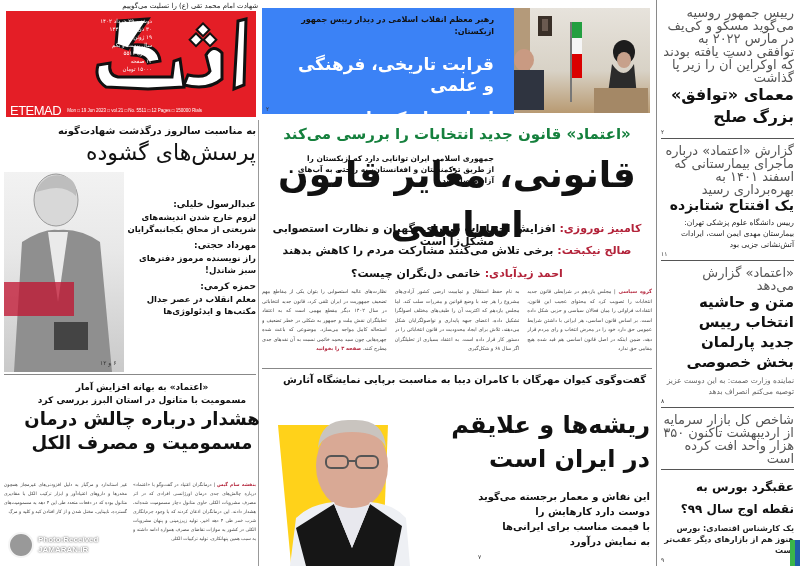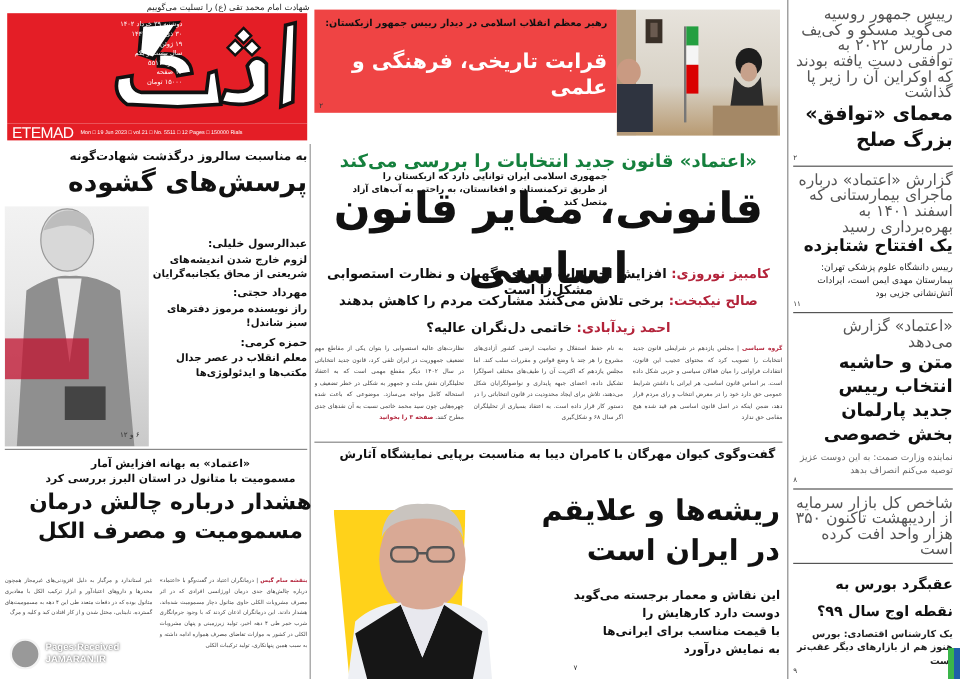--- a/index.html
+++ b/index.html
@@ -11,21 +11,21 @@
   
   .masthead-tagline { left: 6px; top: 2px; width: 252px; height: 9px; font-size: 7px; line-height: 9px; text-align: right; color: #222; }
   .masthead { left: 6px; top: 11px; width: 250px; height: 92px; background: #e41e26; overflow: hidden; }
   .masthead .logo { position: absolute; right: 8px; top: 4px; width: 160px; height: 84px; }
   .masthead .dateline { position: absolute; left: 66px; top: 6px; width: 80px; font-size: 5.5px; line-height: 8px; color: #fff; text-align: right; direction: rtl; }
   .masthead-foot { left: 6px; top: 103px; width: 250px; height: 14px; background: #e41e26; display: flex; align-items: center; direction: ltr; gap: 6px; padding-left: 4px; }
   .masthead-foot .brand { font-family: "Liberation Sans", sans-serif; font-size: 13px; color: #fff; letter-spacing: -0.5px; }
   .masthead-foot .meta { font-family: "Liberation Sans", sans-serif; font-size: 4.5px; color: #fff; white-space: nowrap; }
 
   
-  .lead-box { left: 262px; top: 8px; width: 252px; height: 86px; background: #ef4444; padding: 6px 8px; }
+  .lead-box { left: 262px; top: 8px; width: 252px; height: 106px; background: #3b82f6; padding: 6px 20px; }
   .lead-box .kicker { font-size: 8px; font-weight: bold; color: #111; text-align: right; line-height: 12px; }
   .lead-box .headline { font-size: 17px; font-weight: bold; color: #fff; text-align: right; line-height: 21px; margin-top: 16px; }
   .lead-box .deck { font-size: 7.5px; font-weight: bold; color: #111; text-align: right; line-height: 11px; margin-top: 3px; }
   .lead-box .page { position: absolute; left: 4px; bottom: 2px; font-size: 6px; color: #333; }
 
   .photo-meeting { left: 514px; top: 8px; width: 136px; height: 105px; background: linear-gradient(180deg, #e7e3dc 0%, #d8d2c6 60%, #b89a72 100%); overflow: hidden; }
 
   
   .col-right { left: 656px; top: 0; width: 144px; height: 566px; border-left: 1px solid #8a8a8a; padding: 6px 6px 0 4px; }
   .r-story { border-bottom: 1px solid #555; padding-bottom: 3px; margin-bottom: 5px; position: relative; }
@@ -54,21 +54,21 @@
   .feat-kicker { left: 262px; top: 374px; width: 390px; font-size: 10px; font-weight: bold; color: #111; text-align: right; padding-right: 6px; }
   .feat-yellow { left: 278px; top: 425px; width: 110px; height: 141px; background: #ffd21a; clip-path: polygon(0 0, 100% 0, 95% 100%, 12% 100%); }
   .feat-portrait { left: 290px; top: 408px; width: 120px; height: 158px; }
   .feat-headline { left: 400px; top: 408px; width: 250px; font-size: 24px; font-weight: bold; color: #111; text-align: right; line-height: 34px; }
   .feat-deck { left: 400px; top: 489px; width: 250px; font-size: 10px; font-weight: bold; color: #111; text-align: right; line-height: 15px; }
   .feat-page { left: 478px; top: 553px; font-size: 6px; color: #333; }
 
   
   .left-top { left: 4px; top: 124px; width: 252px; height: 250px; }
   .left-top .kicker { font-size: 10px; font-weight: bold; color: #111; text-align: right; line-height: 14px; }
-  .left-top .headline { font-size: 22px; font-weight: bold; color: #111; text-align: right; line-height: 30px; }
+  .left-top .headline { font-size: 22px; font-weight: normal; color: #111; text-align: right; line-height: 30px; }
   .left-photo { left: 4px; top: 172px; width: 120px; height: 200px; background: linear-gradient(180deg, #f2f2f2 0%, #e8e8e8 40%, #c9c9c9 100%); overflow: hidden; }
   .left-quotes { left: 120px; top: 198px; width: 136px; }
   .left-quotes .q { margin-bottom: 4px; }
   .left-quotes .who { font-size: 9px; font-weight: bold; color: #111; text-align: right; line-height: 13px; }
   .left-quotes .what { font-size: 8.5px; font-weight: bold; color: #111; text-align: right; line-height: 12px; }
   .left-page { left: 100px; top: 359px; font-size: 6px; color: #333; }
   .left-vrule { left: 258px; top: 120px; width: 1px; height: 446px; background: #999; }
   .hr-left { left: 4px; top: 374px; width: 252px; height: 1px; background: #888; }
 
   .left-bottom { left: 16px; top: 381px; width: 252px; }
@@ -171,21 +171,21 @@
 <div class="abs quote-line q1">
   <span class="name">کامبیز نوروزی:</span>
   <span>افزایش اختیارات شورای نگهبان و نظارت استصوابی مشکل‌زا است</span>
 </div>
 <div class="abs quote-line q2">
   <span class="name">صالح نیکبخت:</span>
   <span>برخی تلاش می‌کنند مشارکت مردم را کاهش بدهند</span>
 </div>
 <div class="abs quote-line q3">
   <span class="name">احمد زیدآبادی:</span>
-  <span>خاتمی دل‌نگران عالیه؟</span>
+  <span>خاتمی دل‌نگران چیست؟</span>
 </div>
 <div class="abs main-body">
   <div class="col">
     <span class="tag">گروه سیاسی</span> |
     <span>مجلس یازدهم در شرایطی قانون جدید انتخابات را تصویب کرد که محتوای عجیب این قانون، انتقادات فراوانی را میان فعالان سیاسی و حزبی شکل داده است. بر اساس قانون اساسی، هر ایرانی با داشتن شرایط عمومی حق دارد خود را در معرض انتخاب و رای مردم قرار دهد، ضمن اینکه در اصل قانون اساسی هم قید شده هیچ مقامی حق ندارد</span>
   </div>
   <div class="col">
     <span>به نام حفظ استقلال و تمامیت ارضی کشور آزادی‌های مشروع را هر چند با وضع قوانین و مقررات سلب کند. اما مجلس یازدهم که اکثریت آن را طیف‌های مختلف اصولگرا تشکیل داده، اعضای جبهه پایداری و نواصولگرایان شکل می‌دهند، تلاش برای ایجاد محدودیت در قانون انتخاباتی را در دستور کار قرار داده است. به اعتقاد بسیاری از تحلیلگران اگر سال ۶۸ و شکل‌گیری</span>
   </div>
   <div class="col">
@@ -263,17 +263,17 @@
     <span>درمانگران اعتیاد در گفت‌وگو با «اعتماد» درباره چالش‌های جدی درمان اورژانسی افرادی که در اثر مصرف مشروبات الکلی حاوی متانول دچار مسمومیت شده‌اند، هشدار دادند. این درمانگران اذعان کردند که با وجود جرم‌انگاری شرب خمر طی ۴ دهه اخیر، تولید زیرزمینی و پنهان مشروبات الکلی در کشور به موازات تقاضای مصرف همواره ادامه داشته و به سبب همین پنهانکاری، تولید ترکیبات الکلی</span>
   </div>
   <div class="col">
     <span>غیر استاندارد و مرگبار به دلیل افزودنی‌های غیرمجاز همچون مخدرها و داروهای اعتیادآور و ابزار ترکیب الکل با مقادیری متانول بوده که در دفعات متعدد طی این ۴ دهه به مسمومیت‌های گسترده، نابینایی، مختل شدن و از کار افتادن کبد و کلیه و مرگ</span>
   </div>
 </div>
 
 <div class="abs watermark">
   <div class="circ"></div>
   <div class="txt">
-    <div>Pages:Received</div>
+    <div>Photo:Received</div>
     <div>JAMARAN.IR</div>
   </div>
 </div>
 <div class="abs edge-strip"></div>
 
 </body></html>

